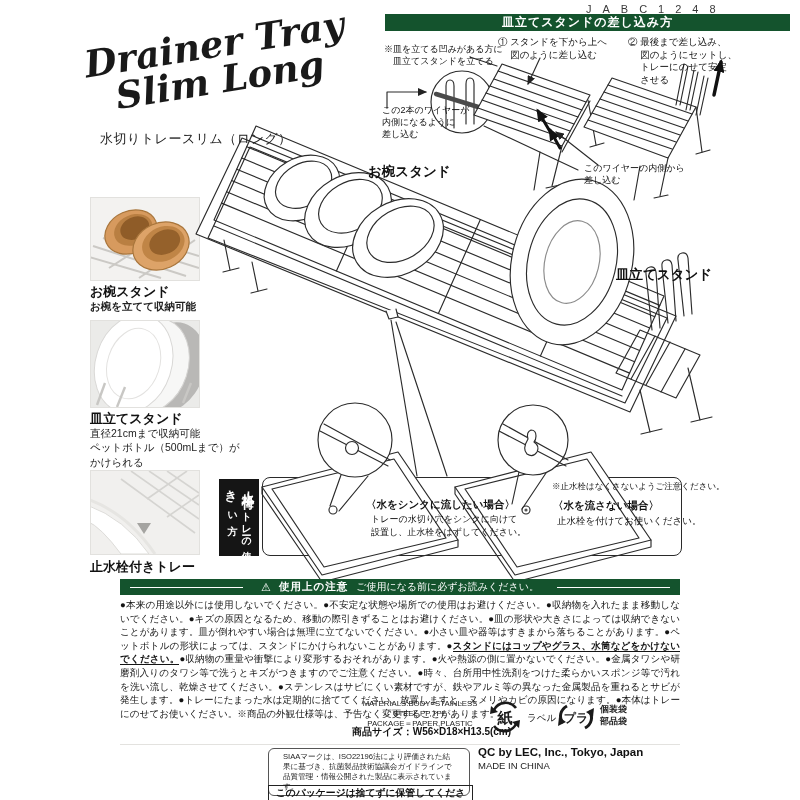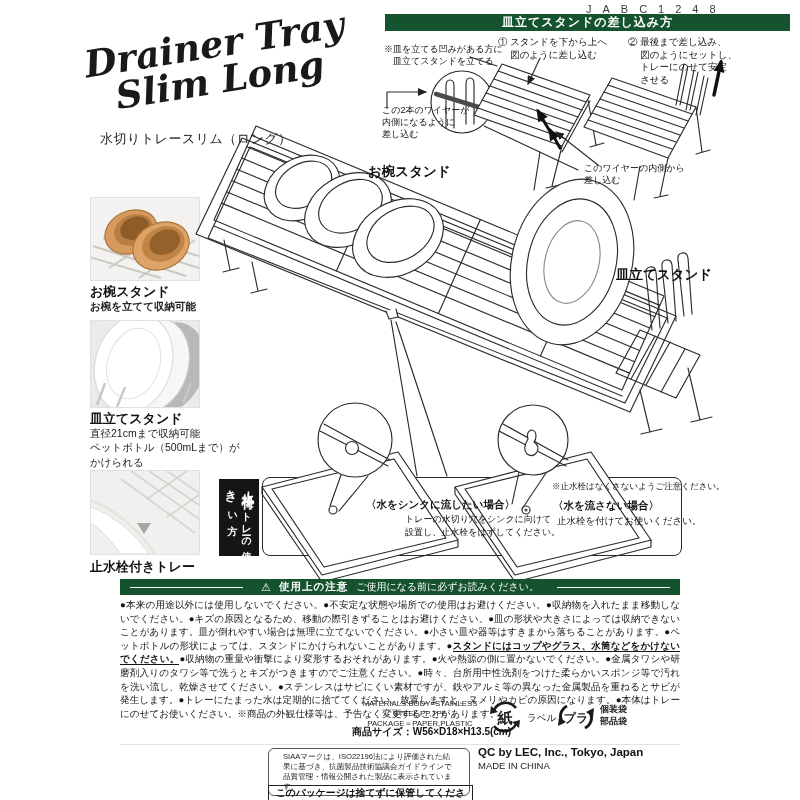--- a/index.html
+++ b/index.html
@@ -316,21 +316,21 @@
   <div class="abs lbl-bold" style="left:616px;top:266px;z-index:3;">皿立てスタンド</div>
 
   <div class="abs usage-box" style="z-index:1;"></div>
 
   <div class="abs vlabel" style="z-index:3;">
     <div class="c1">止水栓付き</div>
     <div class="c2">トレーの使い方</div>
   </div>
 
   <div class="abs u-title" style="left:366px;top:498px;z-index:3;">〈水をシンクに流したい場合〉</div>
-  <div class="abs u-body pre" style="left:371px;top:513px;z-index:3;margin-left:34px;">トレーの水切り穴をシンクに向けて
+  <div class="abs u-body pre" style="left:371px;top:513px;z-index:3;">トレーの水切り穴をシンクに向けて
 設置し、止水栓をはずしてください。</div>
   <div class="abs u-note" style="left:552px;top:481px;z-index:3;">※止水栓はなくさないようご注意ください。</div>
   <div class="abs u-title" style="left:553px;top:499px;z-index:3;">〈水を流さない場合〉</div>
   <div class="abs u-body" style="left:557px;top:514px;font-size:9.5px;z-index:3;">止水栓を付けてお使いください。</div>
 
   <div class="abs barhead caution-bar" style="z-index:3;">
     <span class="warn-icon">⚠</span>
     <span class="t">使用上の注意</span>
     <span>ご使用になる前に必ずお読みください。</span>
   </div>

